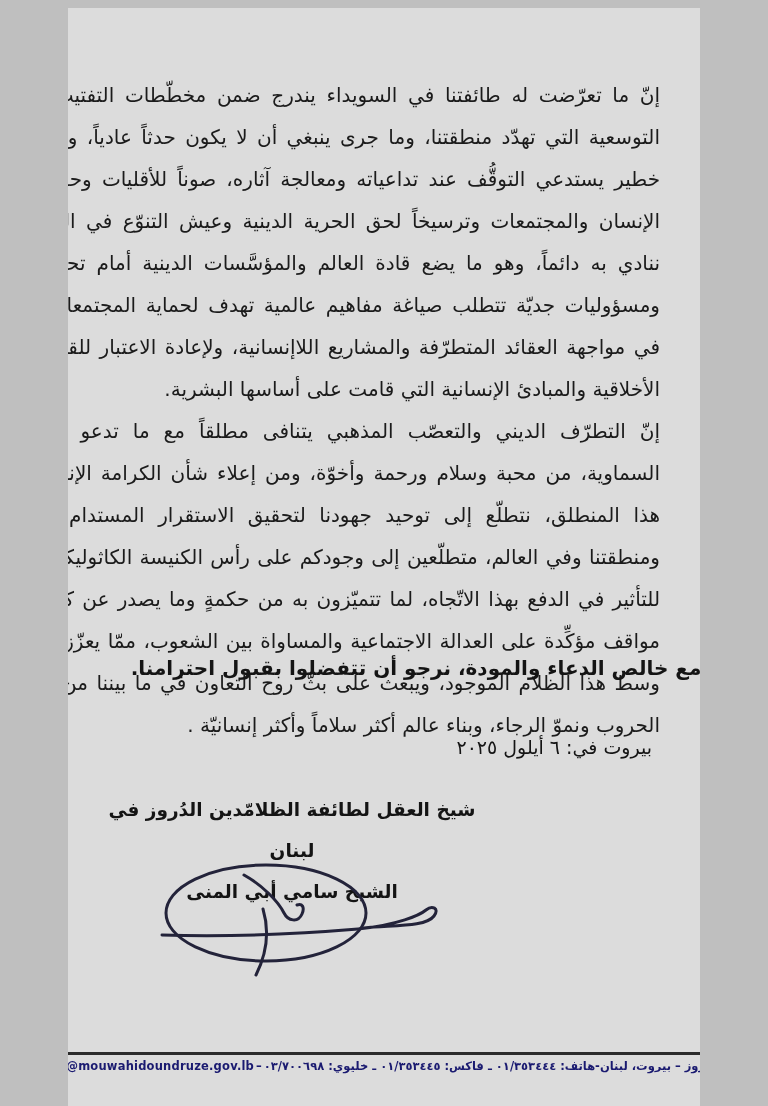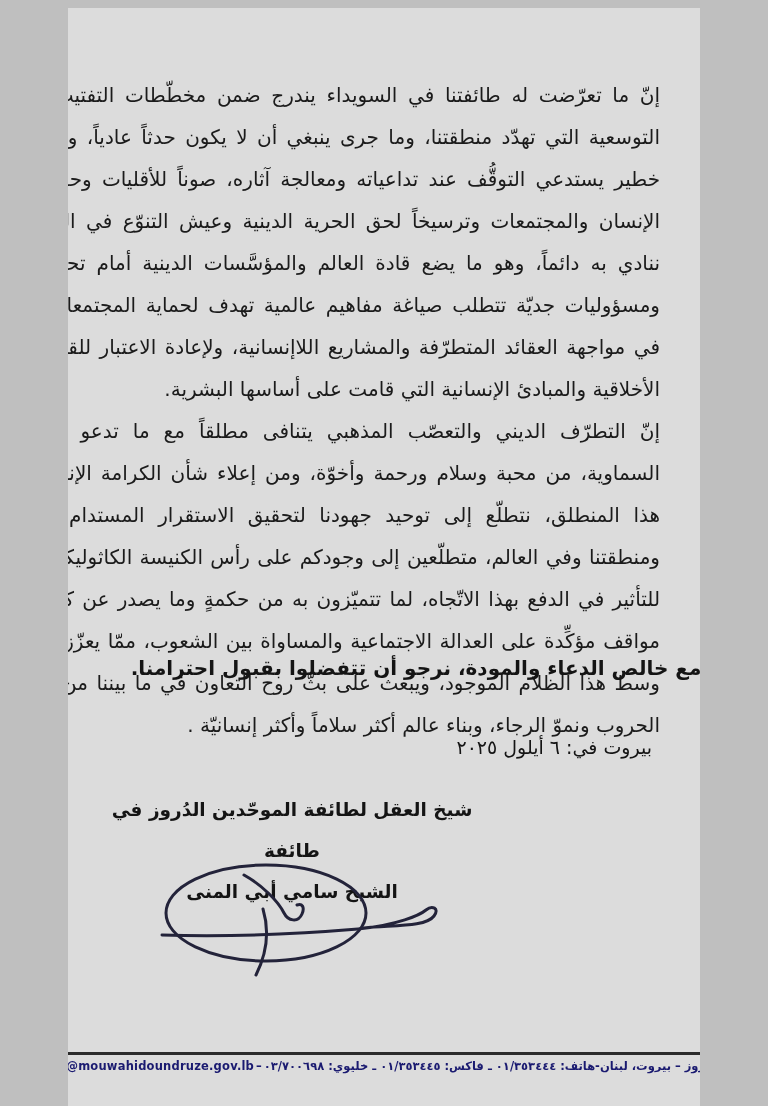--- a/index.html
+++ b/index.html
@@ -98,21 +98,21 @@
   <div class="body-text">
     <p>إنّ ما تعرّضت له طائفتنا في السويداء يندرج ضمن مخطّطات التفتيت والأطماع التوسعية التي تهدّد منطقتنا، وما جرى ينبغي أن لا يكون حدثاً عادياً، وإنما هو أمرٌ خطير يستدعي التوقُّف عند تداعياته ومعالجة آثاره، صوناً للأقليات وحفظاً لحقوق الإنسان والمجتمعات وترسيخاً لحق الحرية الدينية وعيش التنوّع في الوحدة الذي ننادي به دائماً، وهو ما يضع قادة العالم والمؤسَّسات الدينية أمام تحدّيات كبيرة ومسؤوليات جديّة تتطلب صياغة مفاهيم عالمية تهدف لحماية المجتمعات الصغيرة في مواجهة العقائد المتطرّفة والمشاريع اللاإنسانية، ولإعادة الاعتبار للقيم والثوابت الأخلاقية والمبادئ الإنسانية التي قامت على أساسها البشرية.</p>
     <p>إنّ التطرّف الديني والتعصّب المذهبي يتنافى مطلقاً مع ما تدعو اليه الأديان السماوية، من محبة وسلام ورحمة وأخوّة، ومن إعلاء شأن الكرامة الإنسانية، ومن هذا المنطلق، نتطلّع إلى توحيد جهودنا لتحقيق الاستقرار المستدام في وطننا ومنطقتنا وفي العالم، متطلّعين إلى وجودكم على رأس الكنيسة الكاثوليكية العالمية، للتأثير في الدفع بهذا الاتّجاه، لما تتميّزون به من حكمةٍ وما يصدر عن كرسيّكم من مواقف مؤكِّدة على العدالة الاجتماعية والمساواة بين الشعوب، ممّا يعزّز الأمل لدينا وسط هذا الظلام الموجود، ويبعث على بثّ روح التعاون في ما بيننا من أجل وقف الحروب ونموّ الرجاء، وبناء عالم أكثر سلاماً وأكثر إنسانيّة .</p>
   </div>
 
   <div class="closing-line">مع خالص الدعاء والمودة، نرجو أن تتفضلوا بقبول احترامنا.</div>
 
   <div class="date-line">بيروت في: ٦ أيلول ٢٠٢٥</div>
 
   <div class="signature-block">
-    <div>شيخ العقل لطائفة الموحّدين الدُروز في طائفة</div>
+    <div>شيخ العقل لطائفة الظلامّدين الدُروز في لبنان</div>
     <div>الشيخ سامي أبي المنى</div>
   </div>
 
   <div class="stamp-wrap">
     <svg width="345" height="145" viewBox="0 0 345 145" xmlns="http://www.w3.org/2000/svg">
       <ellipse cx="140" cy="60" rx="100" ry="48" fill="none" stroke="#23233a" stroke-width="3"></ellipse>
       <path id="stampArc" d="M 54,72 A 92,43 0 0 1 226,72" fill="none" stroke="none"></path>
       <text font-size="13" font-weight="bold" fill="#23233a">
         <textPath href="#stampArc" startOffset="2" textLength="208" lengthAdjust="spacingAndGlyphs">مشيخة العقل لطائفة الموحدين الدروز</textPath>
       </text>

